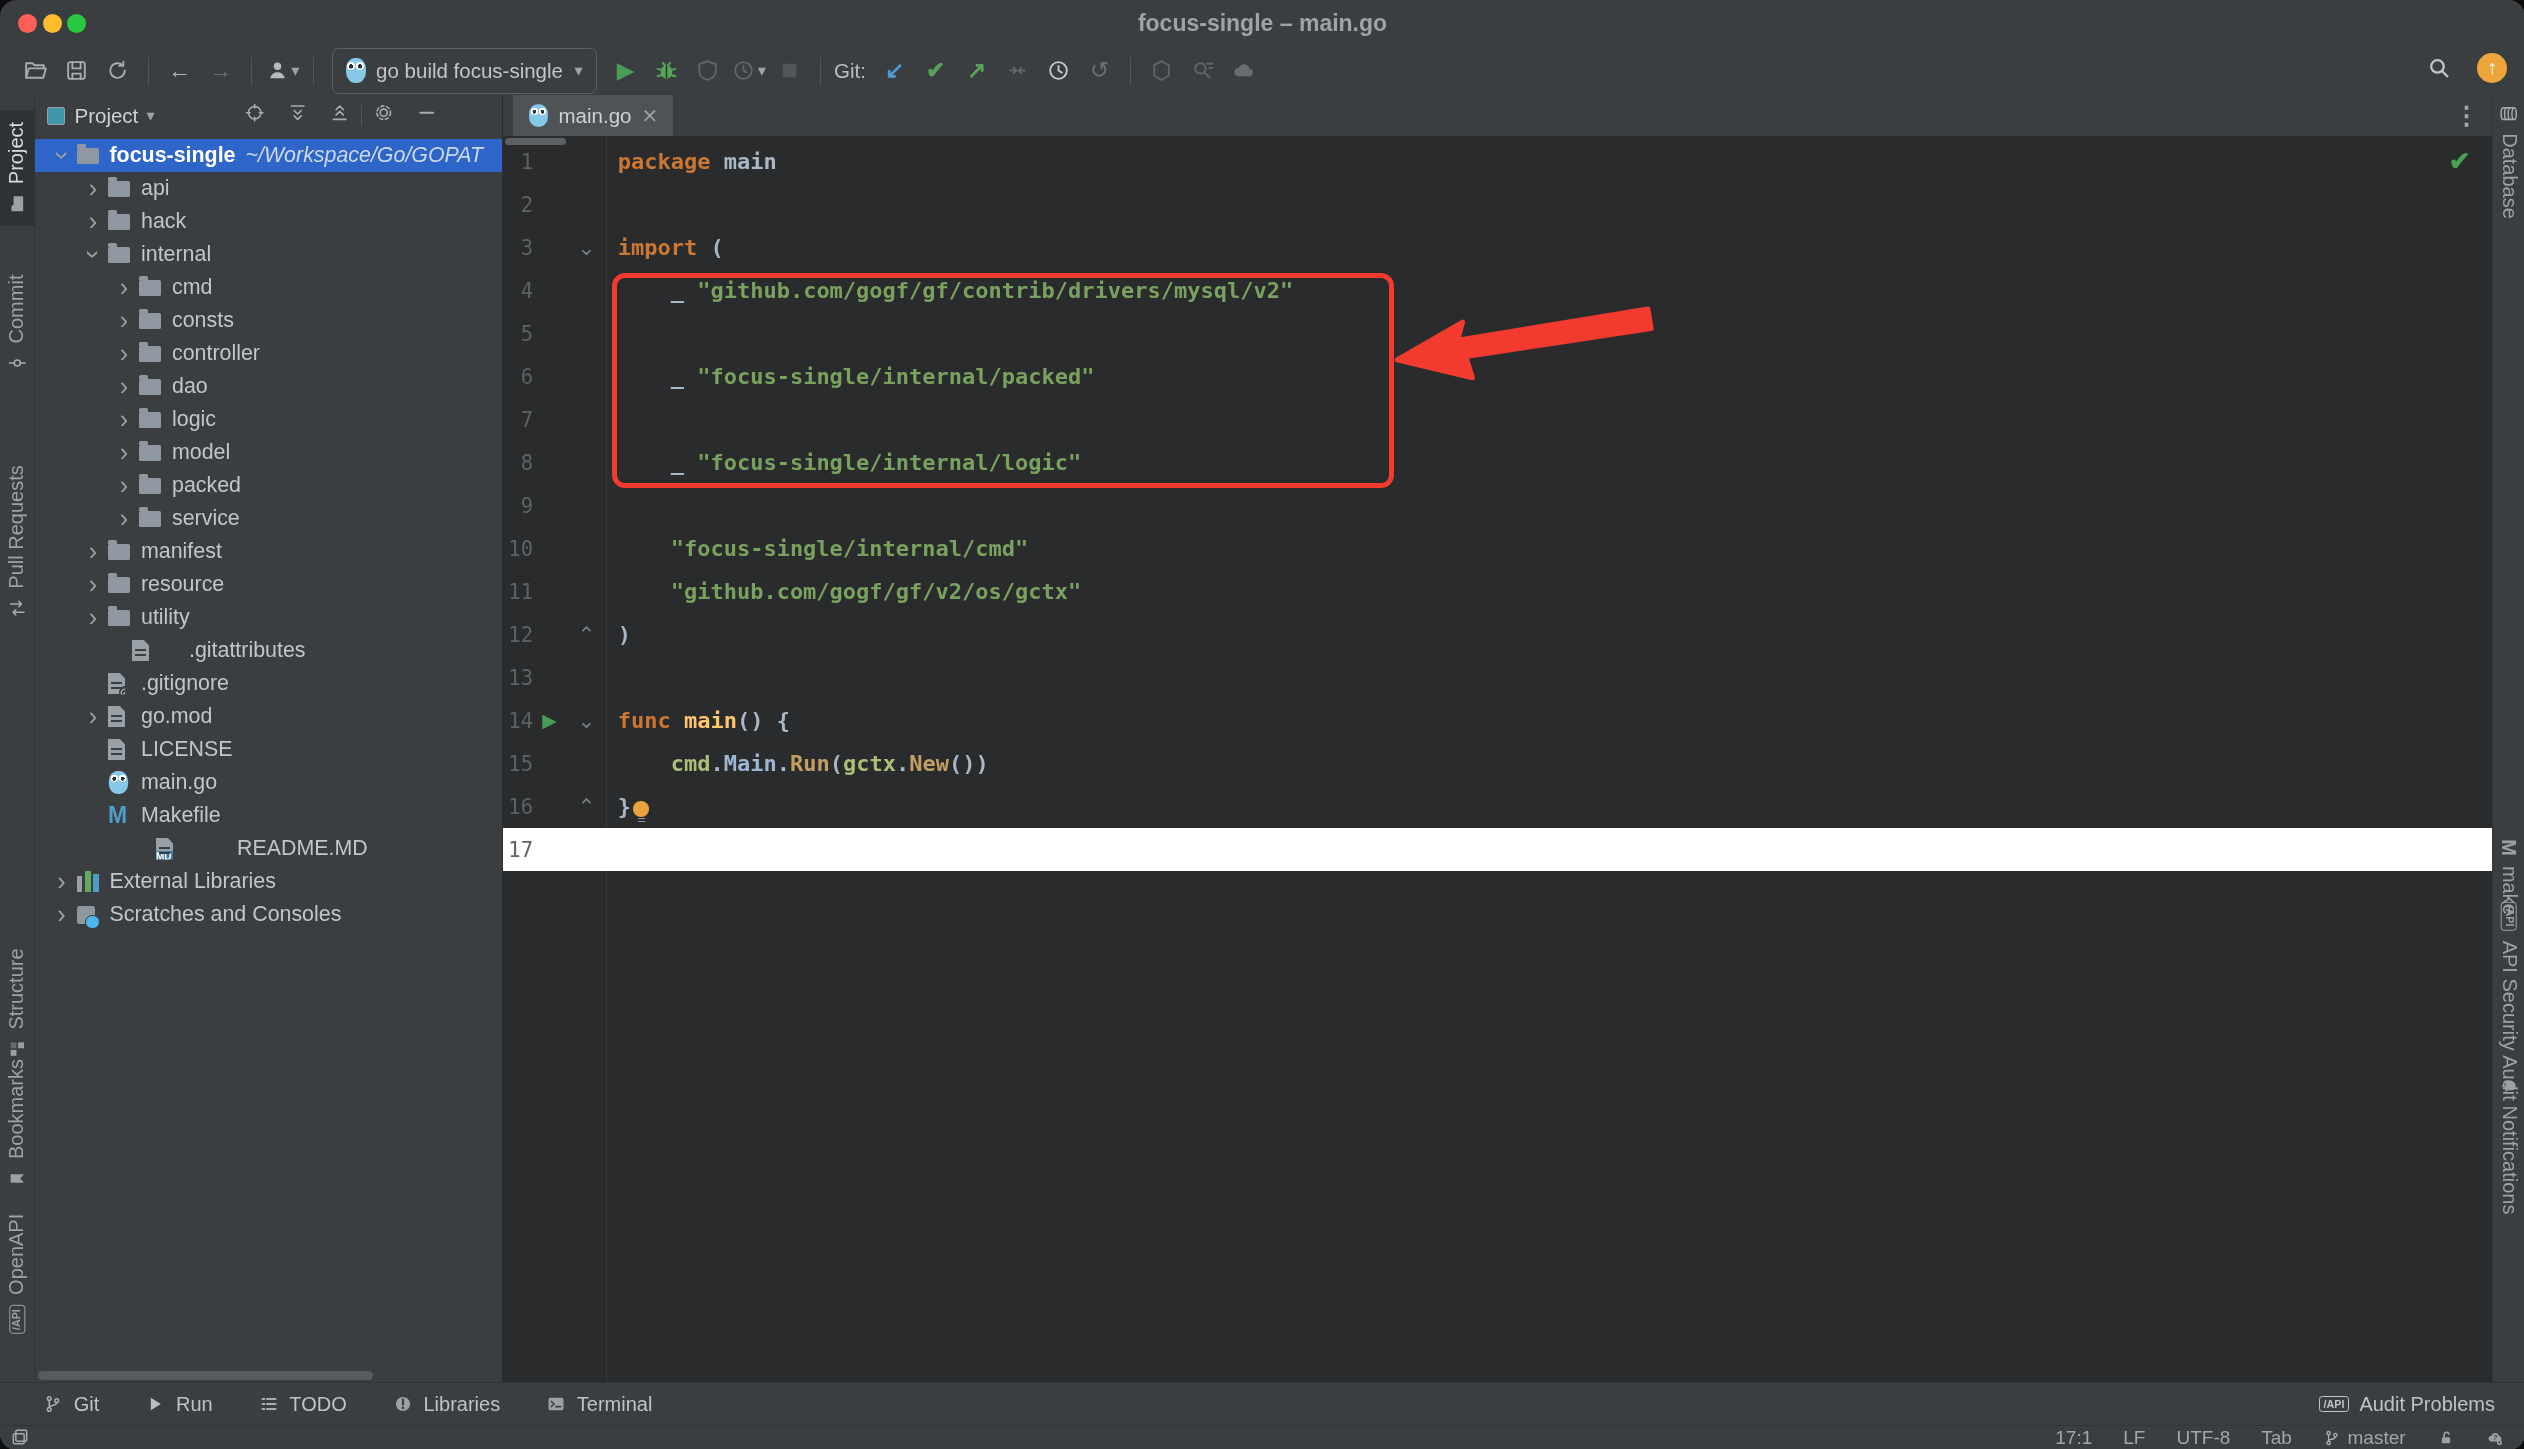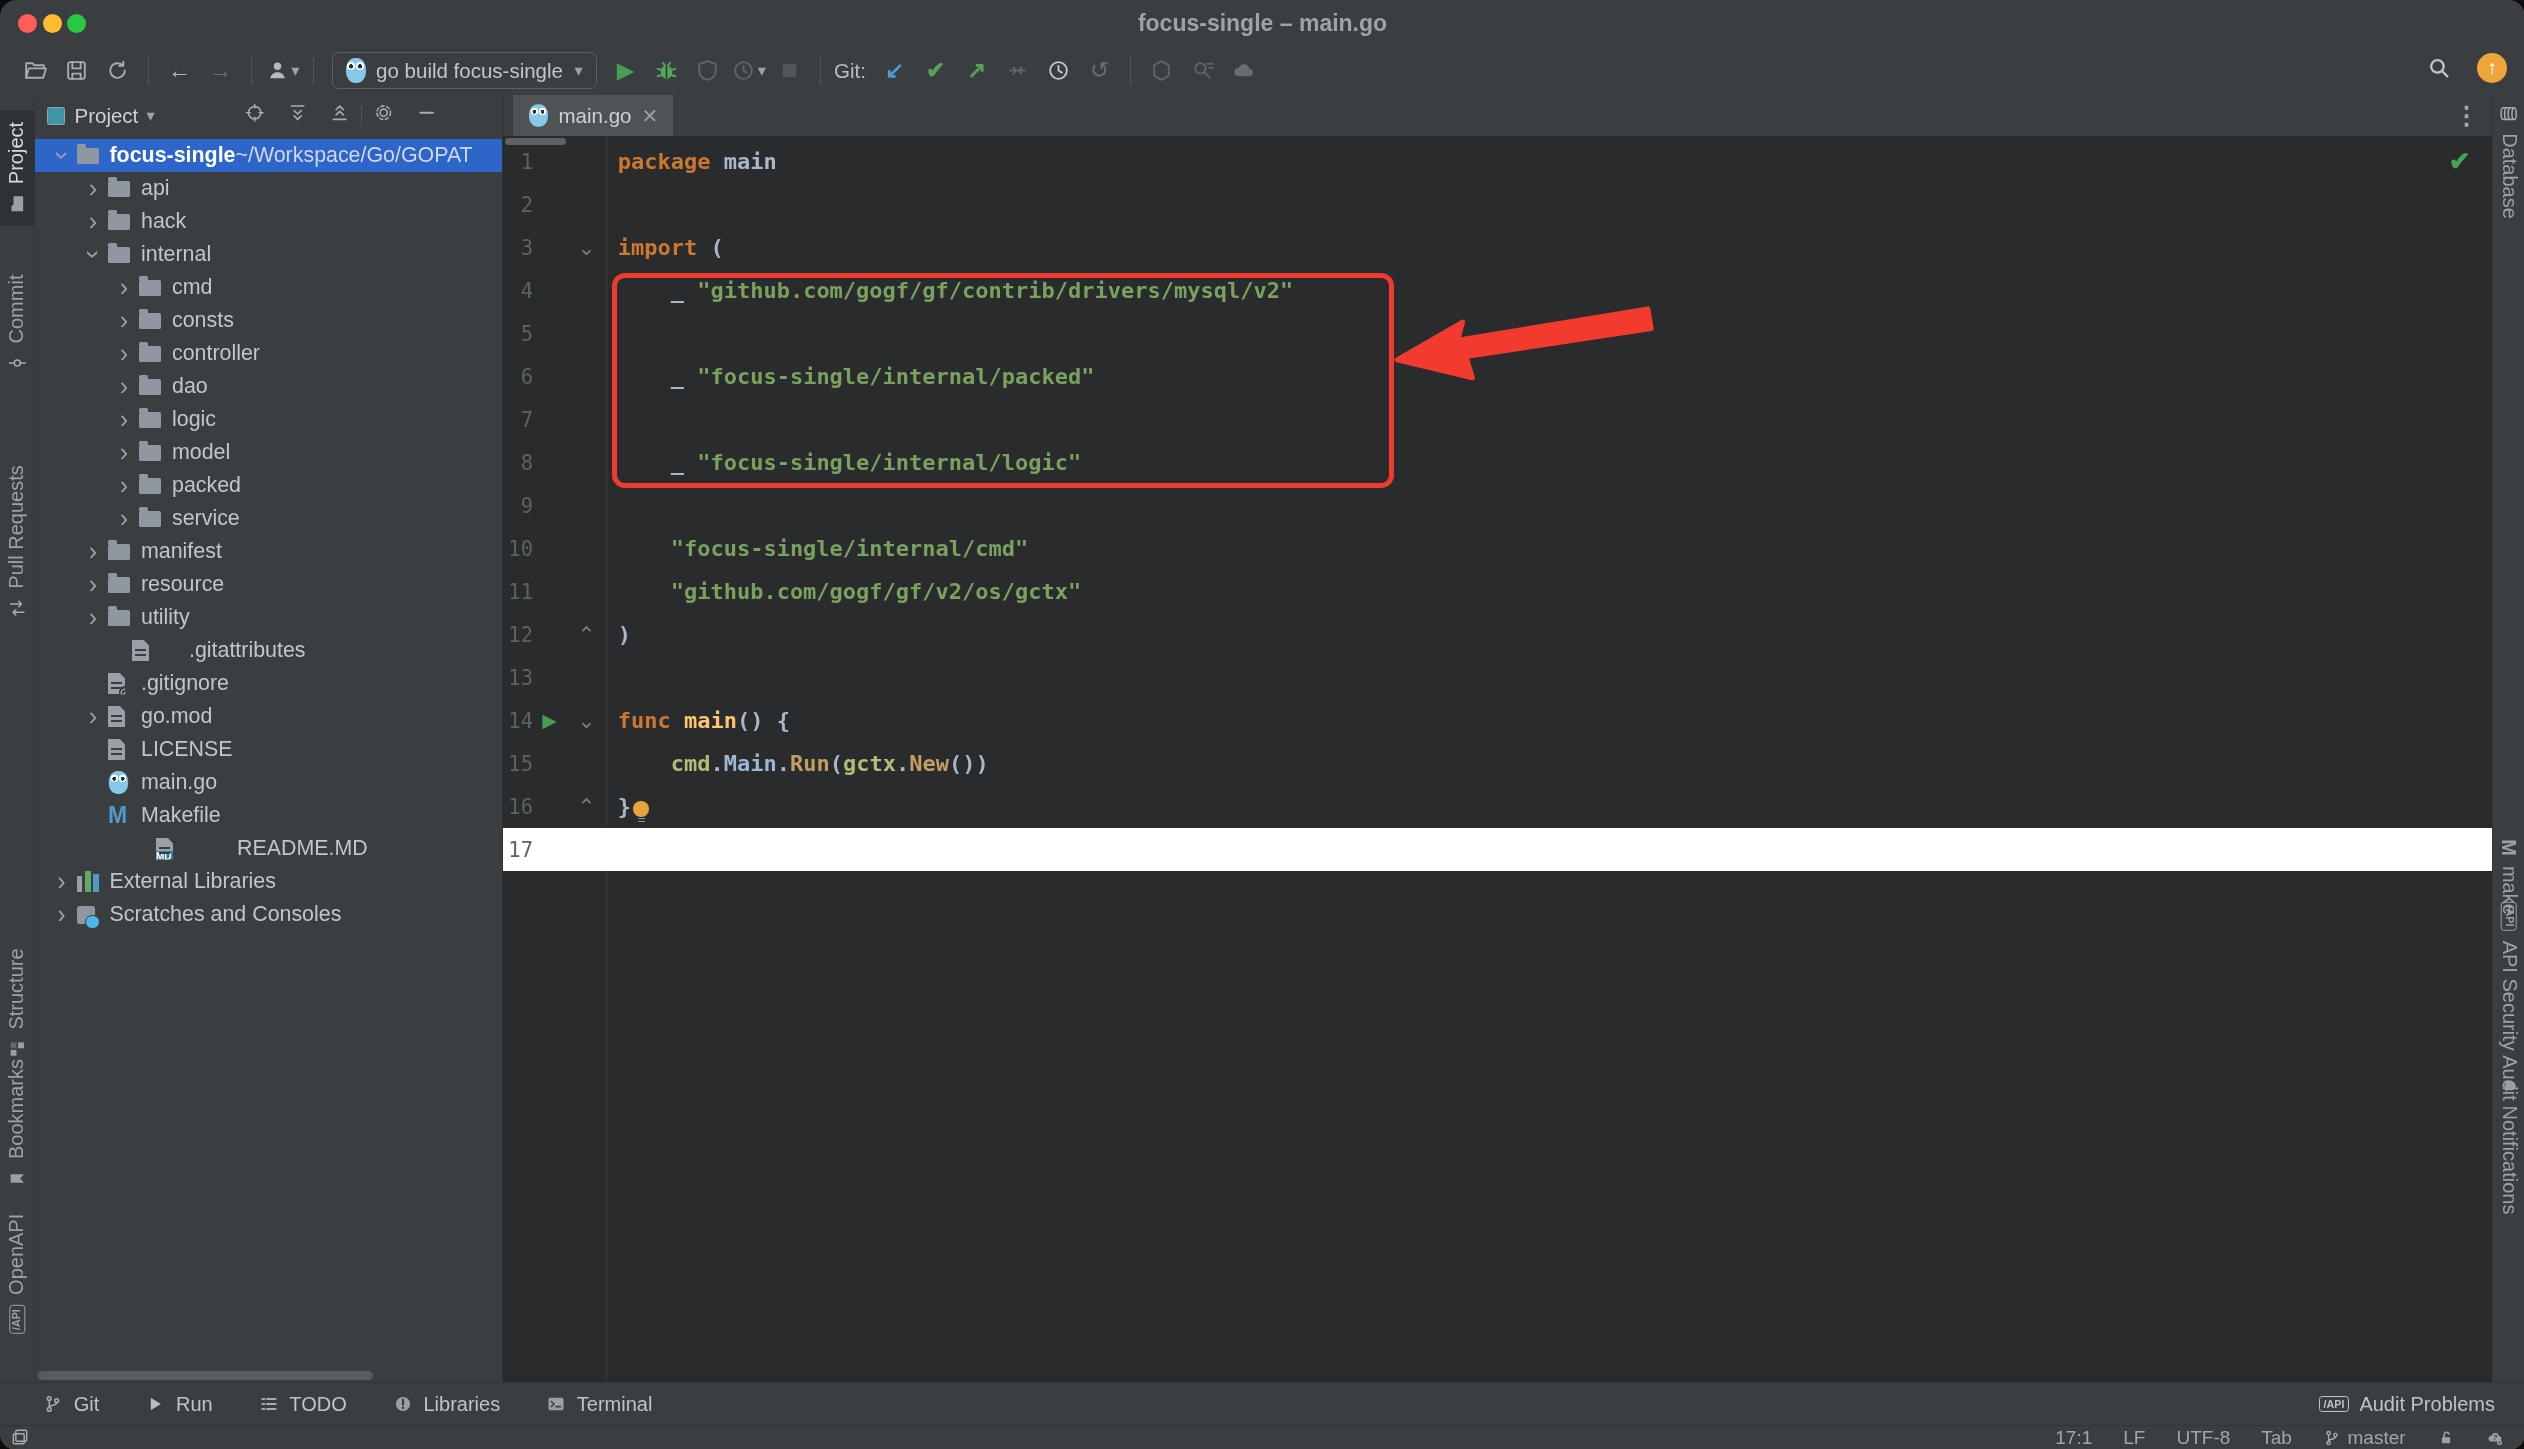--- a/index.html
+++ b/index.html
@@ -15,21 +15,21 @@
   
   #toolbar{position:relative;height:49px;display:flex;align-items:center;padding-left:15px;}
   .tbtn{width:41px;height:39px;display:flex;align-items:center;justify-content:center;
     color:#b4b8bb;font-size:23px;}
   .tbtn svg{width:25px;height:25px;}
   svg{stroke:#a8acaf;fill:none;stroke-width:1.8;stroke-linecap:round;stroke-linejoin:round;}
   .dim{color:#6b6f72!important;}
   .dim svg{stroke:#6b6f72;opacity:.8;}
   .vsep{width:0.8px;height:28px;background:#525557;margin:0 10px;}
   .caret{color:#9ea2a5;font-size:16.4px;margin-left:1.6px;}
-  #runcombo{height:37px;border:1.6px solid #5d6062;border-radius:6.6px;display:flex;
+  #runcombo{height:46px;border:1.6px solid #5d6062;border-radius:6.6px;display:flex;
     align-items:center;gap:10px;padding:0 13px;margin:0 8.2px;color:#c2c6c9;font-size:20.5px;justify-content:space-between;}
   .gopher{width:20.5px;height:25px;background:#85c8e8;border-radius:45%;position:relative;flex:none;}
   .gopher::before,.gopher::after{content:"";position:absolute;top:4.1px;width:8.2px;height:8.2px;
     border-radius:50%;background:radial-gradient(circle at 50% 55%,#273238 0 2.1px,#fff 2.2px);}
   .gopher::before{left:1.6px;} .gopher::after{right:1.6px;}
   #git-label{color:#bbbec1;font-size:20.5px;margin:0 8.2px 0 3.3px;}
   .glyphbtn{font-weight:700;}
   #toolbar-right{position:absolute;right:18px;top:48px;display:flex;align-items:center;gap:18px;}
   #update-badge{width:30px;height:30px;border-radius:50%;background:#eda53c;color:#fff;
     display:flex;align-items:center;justify-content:center;font-size:20px;font-weight:700;}
@@ -49,21 +49,21 @@
   .mletter{font-weight:700;font-size:20px;color:#9ba0a3;line-height:1;}
   
   #ppanel{width:468px;flex:none;position:relative;background:#3b3e40;border-right:0.8px solid #2b2d2f;}
   #phead{height:41px;display:flex;align-items:center;padding:0 11.5px;color:#ced2d5;font-size:20.5px;}
   #phead .hicon{margin-left:21.4px;} #phead svg{width:21.4px;height:21.4px;}
   #ptab-icon{width:18px;height:18px;background:#3e96a8;border:1.6px solid #8fa6ad;border-radius:2.5px;margin-right:10px;}
   #tree{position:absolute;top:41px;left:0;right:0;bottom:0;overflow:hidden;padding-top:3.3px;}
   .trow{height:33px;display:flex;align-items:center;color:#c2c6c9;font-size:21.4px;white-space:nowrap;}
   .trow.sel{background:#2e65c9;color:#fff;}
   .trow.sel .tpath{color:#cdd8e6;}
-  .tpath{color:#9aa0a5;}
+  .tpath{color:#9aa0a5;margin-left:10px;font-style:italic;}
   .chev{width:30px;flex:none;text-align:center;color:#9ba0a3;font-size:25px;line-height:1;}
   .chev.open{transform:rotate(90deg);}
   .ticon{width:33px;flex:none;display:flex;align-items:center;}
   .fold-ic{width:22px;height:16.4px;background:#8f98a1;border-radius:1.6px;position:relative;}
   .fold-ic::before{content:"";position:absolute;top:-4.1px;left:0;width:9px;height:4.1px;
     background:#8f98a1;border-radius:1.6px 1.6px 0 0;}
   .doc-ic{width:17.3px;height:21.4px;background:#98a1a8;position:relative;
     clip-path:polygon(0 0,68% 0,100% 26%,100% 100%,0 100%);}
   .doc-ic::after{content:"";position:absolute;left:3.3px;right:3.3px;top:9px;height:8.2px;
     background:repeating-linear-gradient(#3b3e40 0 1.6px,transparent 1.6px 5px);}

